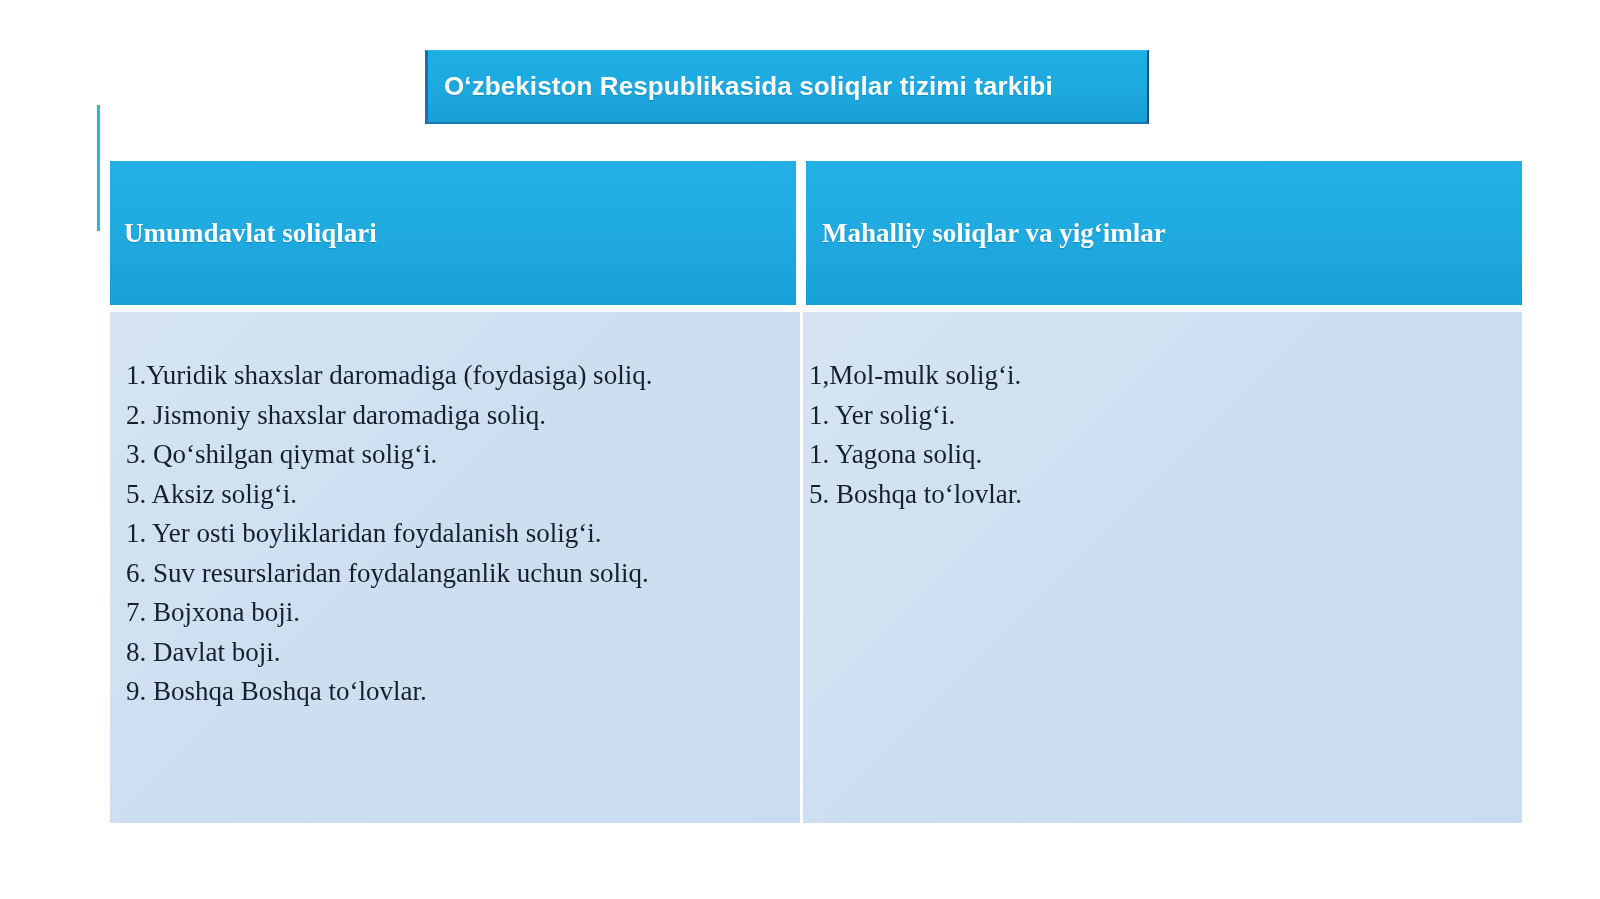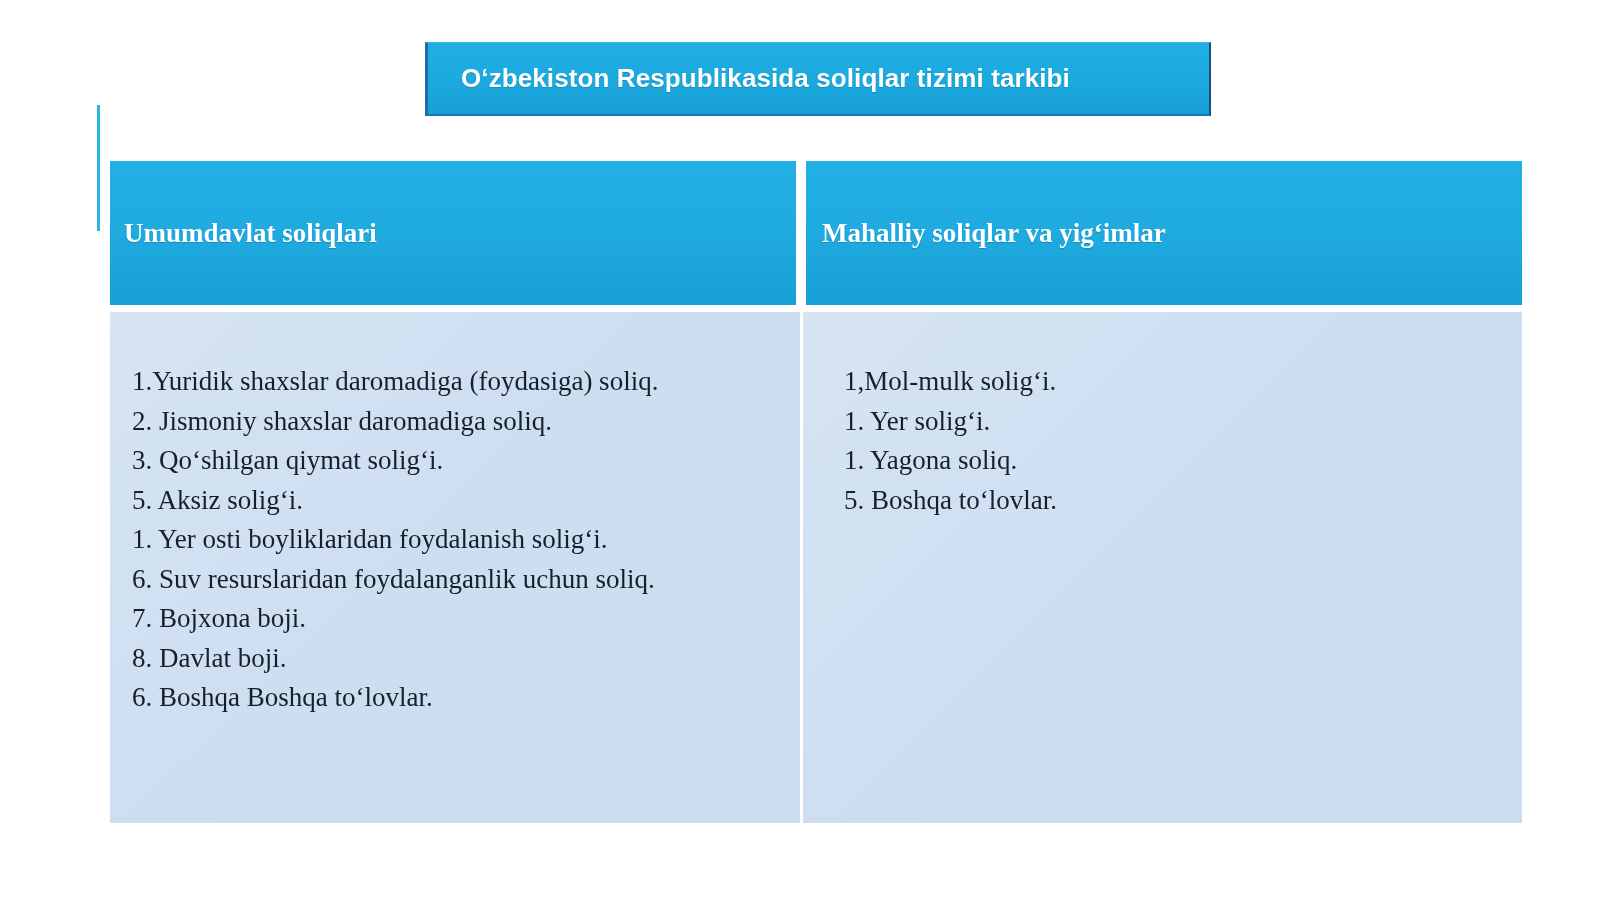--- a/index.html
+++ b/index.html
@@ -29,32 +29,32 @@
     top: 105px;
     width: 3px;
     height: 126px;
     background: #29B6E0;
   }
 
   
   .title-banner {
     position: absolute;
     left: 425px;
-    top: 42px;
-    width: 786px;
+    top: 50px;
+    width: 724px;
     height: 74px;
     background: linear-gradient(180deg, #1EAFE3 0%, #1CA9DF 55%, #189FD6 100%);
     border-left: 3px solid #1B6FA8;
     border-right: 2px solid #1B4F78;
     border-top: 1px solid #2FB7E8;
     border-bottom: 2px solid #1677AE;
     box-sizing: border-box;
     display: flex;
     align-items: center;
-    padding-left: 33px;
+    padding-left: 16px;
   }
   .title-text {
     font-family: "Liberation Sans", sans-serif;
     font-weight: bold;
     font-size: 26px;
     color: #ffffff;
     letter-spacing: 0.1px;
     white-space: nowrap;
     text-shadow: 0 1px 1px rgba(0,60,100,0.25);
   }
@@ -113,25 +113,25 @@
   .body-row { height: 511px; }
 
   .body-cell {
     background: linear-gradient(135deg, #D6E4F3 0%, #CEDEF1 45%, #CADDF0 100%);
     padding-top: 42px;
     padding-left: 14px;
     padding-right: 10px;
   }
   .body-cell.right-col {
     border-left: 3px solid #ffffff;
-    padding-left: 33px;
+    padding-left: 4px;
   }
 
   .item-list {
-    margin: 8px;
+    margin: 2px;
     padding: 0;
     list-style: none;
   }
   .item-list li {
     font-family: "Liberation Serif", serif;
     font-size: 27px;
     line-height: 39.5px;
     color: #15202B;
     white-space: pre-wrap;
   }
@@ -167,21 +167,21 @@
       <div class="cell col-left body-cell">
         <ul class="item-list">
           <li>1.Yuridik shaxslar daromadiga (foydasiga) soliq.</li>
           <li>2. Jismoniy shaxslar daromadiga soliq.</li>
           <li>3. Qo‘shilgan qiymat solig‘i.</li>
           <li>5. Aksiz solig‘i.</li>
           <li>1. Yer osti boyliklaridan foydalanish solig‘i.</li>
           <li>6. Suv resurslaridan foydalanganlik uchun soliq.</li>
           <li>7. Bojxona boji.</li>
           <li>8. Davlat boji.</li>
-          <li>6. Boshqa Boshqa to‘lovlar.</li>
+          <li>9. Boshqa Boshqa to‘lovlar.</li>
         </ul>
       </div>
       <div class="cell col-right body-cell right-col">
         <ul class="item-list">
           <li>1,Mol-mulk solig‘i.</li>
           <li>1. Yer solig‘i.</li>
           <li>1. Yagona soliq.</li>
           <li>5. Boshqa to‘lovlar.</li>
         </ul>
       </div>

